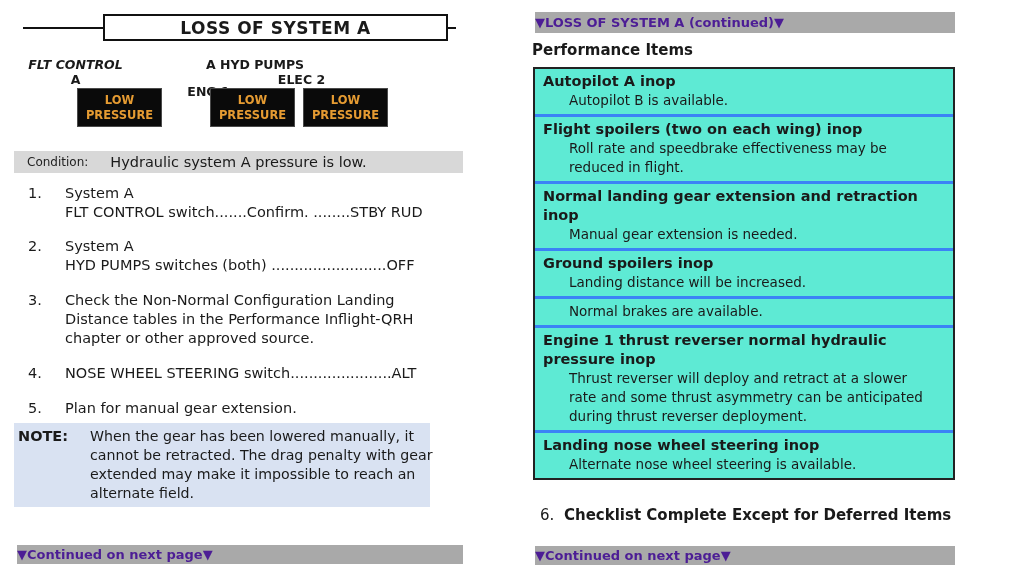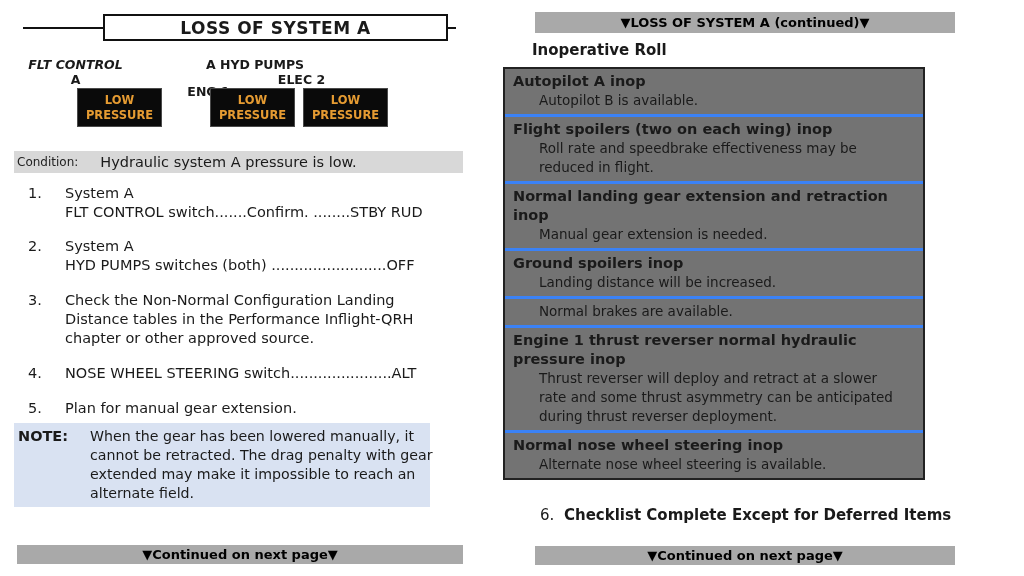--- a/index.html
+++ b/index.html
@@ -29,50 +29,50 @@
     background:#0a0a0a; border:1px solid #4a4a4a;
     color:#e59b32; font-weight:bold; font-size:11.5px; line-height:1.3;
     display:flex; align-items:center; justify-content:center; text-align:center;margin-left:44px;
   }
   .an-1 { left:33px; } .an-2 { left:166px; } .an-3 { left:259px; }
 
   .condition-bar {
     position:absolute; left:14px; top:151px; width:449px; height:22px;
     background:#d8d8d8; display:flex; align-items:center;
   }
-  .condition-bar .c-label { font-size:12px; padding-left:3px; color:#222; }
+  .condition-bar .c-label { font-size:12px; padding-left:13px; color:#222; }
   .condition-bar .c-text  { font-size:14.5px; margin-left:22px; }
 
   .step { position:absolute; left:28px; width:435px; font-size:14.5px; line-height:19px; }
   .step .s-num  { position:absolute; left:0; top:0; width:26px; }
   .step .s-text { margin-left:37px; }
   .st-1 { top:184px; } .st-2 { top:237px; } .st-3 { top:291px; }
   .st-4 { top:364px; } .st-5 { top:399px; }
 
   .note-box {
     position:absolute; left:14px; top:423px; width:416px; height:84px;
     background:#d9e2f2; font-size:14.2px; line-height:19px; padding-top:4px;
   }
   .note-box .n-label { position:absolute; left:4px; top:4px; font-weight:bold; font-size:14.5px; }
   .note-box .n-text  { margin-left:76px; width:372px; }
 
   .cont-bar {
     position:absolute; height:19px; background:#a9a9a9;
-    text-align:center; font-weight:bold; font-size:13px; line-height:19px; color:#000000;
+    font-weight:bold; font-size:13px; line-height:19px; color:#4c1d95;
     cursor:pointer;
   }
   .cb-left  { left:17px;  top:545px; width:446px; }
   .cb-rhead { left:535px; top:12px;  width:420px; height:21px; line-height:21px; }
   .cb-right { left:535px; top:546px; width:420px; }
 
   
   .inop-heading { position:absolute; left:532px; top:41px; font-weight:bold; font-size:15px; }
   .inop-table {
-    position:absolute; left:503px; top:67px; width:422px;
-    border:2px solid #222; background:#737373;
+    position:absolute; left:533px; top:67px; width:422px;
+    border:2px solid #222; background:#5eead4;
   }
   .inop-row { padding:3px 8px 4px 8px; border-top:3px solid #3b82f6; }
   .inop-row:first-child { border-top:none; }
   .inop-title { font-weight:bold; font-size:14.5px; line-height:19px; }
   .inop-desc  { font-size:13.5px; line-height:19px; padding-left:26px; }
 
   .step6 { position:absolute; left:540px; top:506px; width:420px; font-size:15px; line-height:19px; }
   .step6 .s-num  { position:absolute; left:0; top:0; }
   .step6 .s-text { margin-left:24px; font-weight:bold; }
 </style>
@@ -129,21 +129,21 @@
     <div class="n-text pre">When the gear has been lowered manually, it
 cannot be retracted. The drag penalty with gear
 extended may make it impossible to reach an
 alternate field.</div>
   </div>
 
   <div class="cont-bar cb-left">▼Continued on next page▼</div>
 
   <div class="cont-bar cb-rhead">▼LOSS OF SYSTEM A (continued)▼</div>
 
-  <div class="inop-heading">Inoperative Roll</div>
+  <div class="inop-heading">Performance Items</div>
 
   <div class="inop-table">
     <div class="inop-row">
       <div class="inop-title pre">Autopilot A inop</div>
       <div class="inop-desc pre">Autopilot B is available.</div>
     </div>
     <div class="inop-row">
       <div class="inop-title pre">Flight spoilers (two on each wing) inop</div>
       <div class="inop-desc pre">Roll rate and speedbrake effectiveness may be
 reduced in flight.</div>
@@ -161,21 +161,21 @@
       <div class="inop-desc pre">Normal brakes are available.</div>
     </div>
     <div class="inop-row">
       <div class="inop-title pre">Engine 1 thrust reverser normal hydraulic
 pressure inop</div>
       <div class="inop-desc pre">Thrust reverser will deploy and retract at a slower
 rate and some thrust asymmetry can be anticipated
 during thrust reverser deployment.</div>
     </div>
     <div class="inop-row">
-      <div class="inop-title pre">Normal nose wheel steering inop</div>
+      <div class="inop-title pre">Landing nose wheel steering inop</div>
       <div class="inop-desc pre">Alternate nose wheel steering is available.</div>
     </div>
   </div>
 
   <div class="step6">
     <span class="s-num">6.</span>
     <div class="s-text">Checklist Complete Except for Deferred Items</div>
   </div>
 
   <div class="cont-bar cb-right">▼Continued on next page▼</div>

